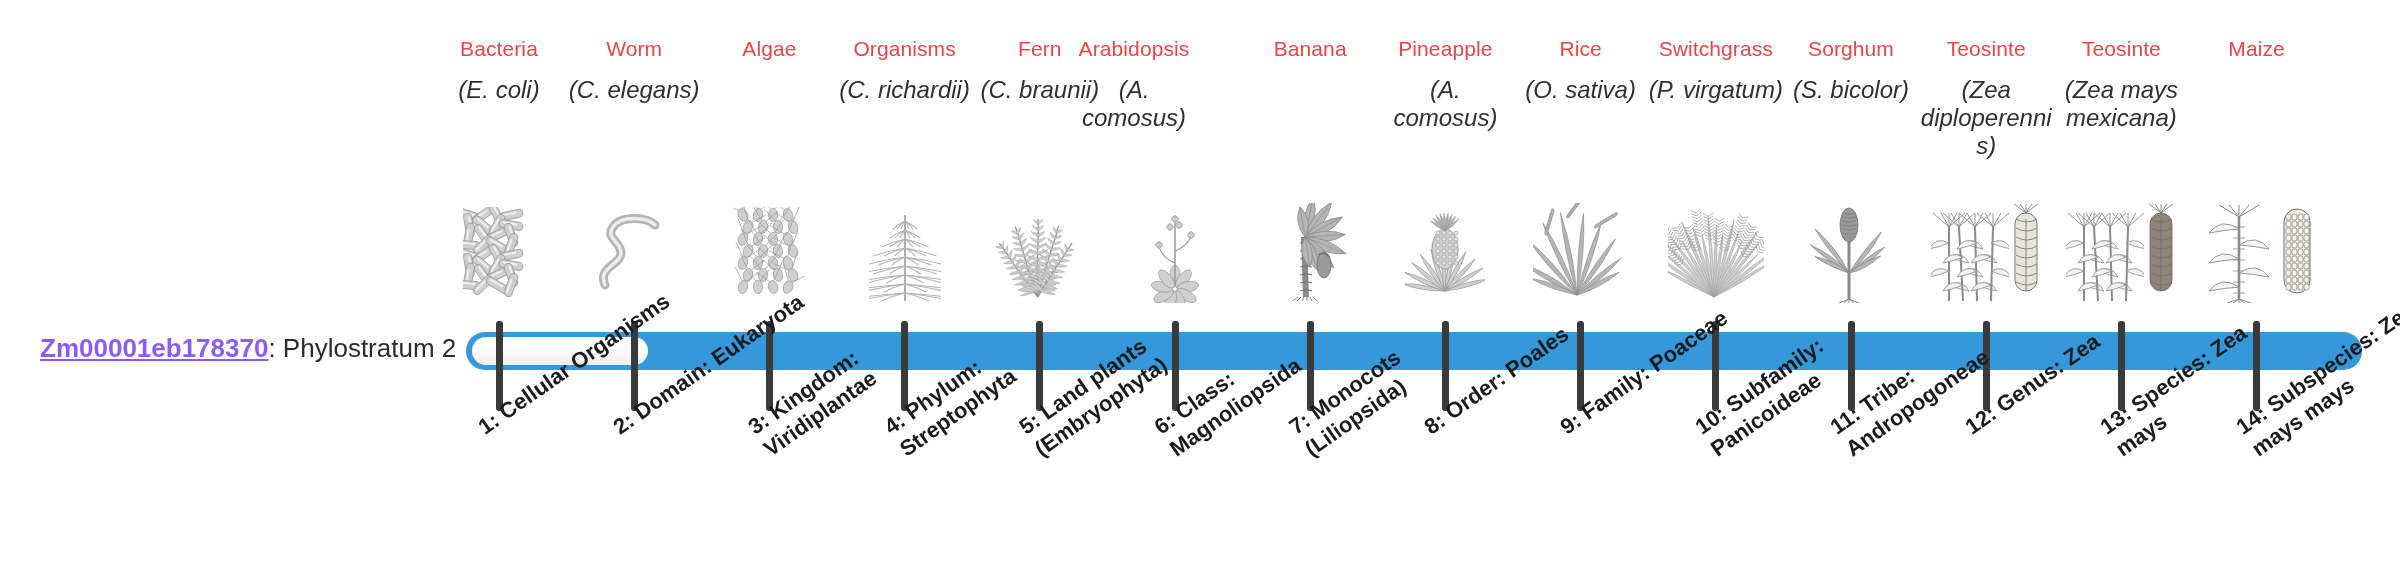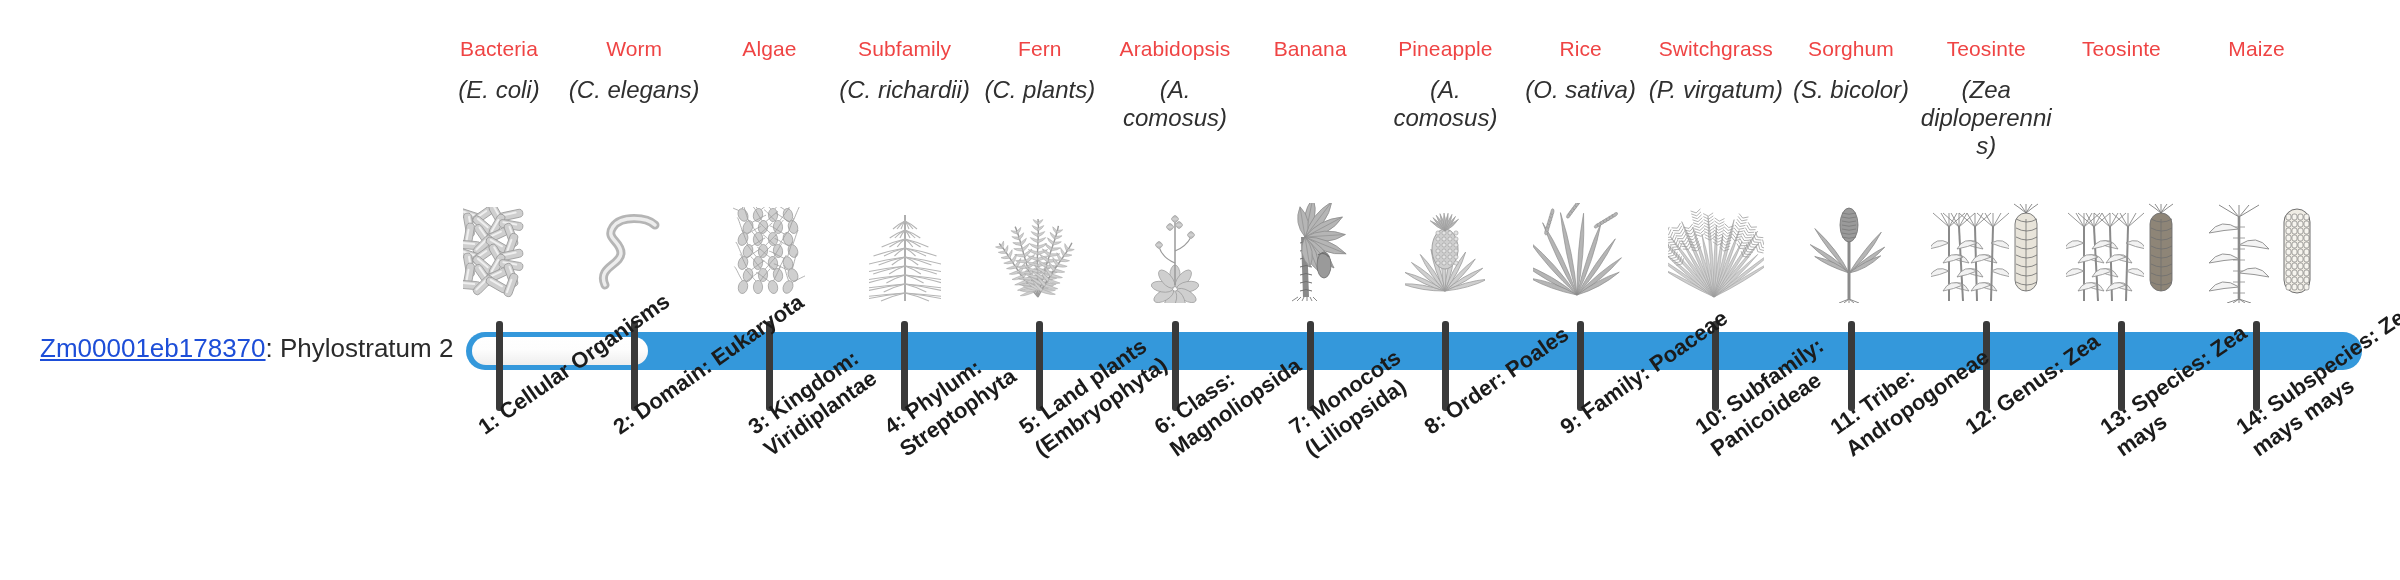--- a/index.html
+++ b/index.html
@@ -27,23 +27,24 @@
     left: 40px;
     top: 333px;
     width: 400px;
     text-align: right;
     font-size: 26px;
     line-height: 1.2;
     white-space: nowrap;
     color: #2b2b2b;
   }
   .gene-label .gene-id {
-    color: #1d4ed8;
+    color: #8b5cf6;
     text-decoration: underline;
     cursor: pointer;
+    font-weight: bold;
   }
 
   
   .col {
     position: absolute;
     top: 34px;
     width: 136px;
     text-align: center;
   }
   .col .common {
@@ -413,21 +414,21 @@
             <path d="M2 -6 C 7 -12, 9 -15, 12 -18" fill="none" stroke="#9a9a9a" stroke-width="0.7"></path>
           </g>
           <g transform="translate(55,80) rotate(24)">
             <ellipse cx="0" cy="0" rx="4.6" ry="6.6" fill="#cfcfcf" stroke="#9a9a9a" stroke-width="0.7"></ellipse>
             <path d="M-2 -6 C -8 -12, -10 -16, -13 -18" fill="none" stroke="#9a9a9a" stroke-width="0.7"></path>
             <path d="M2 -6 C 7 -12, 9 -15, 12 -18" fill="none" stroke="#9a9a9a" stroke-width="0.7"></path>
           </g>
         </svg>
       </div>
       <div class="col" style="left: 836.6px;">
-        <div class="common">Subfamily</div>
+        <div class="common">Organisms</div>
         <div class="sci">(C. richardii)</div>
       </div>
       <div class="art" style="left: 836.6px;">
         <svg width="72" height="96" viewBox="0 0 72 96">
           <path d="M36 94 L36 8" stroke="#9a9a9a" stroke-width="1.6" fill="none"></path>
           <path d="M36 14 Q 29.4 17, 24 22" stroke="#b5b5b5" stroke-width="1.1" fill="none"></path>
           <path d="M36 14 Q 31.6 17, 28 22" stroke="#b5b5b5" stroke-width="1.1" fill="none"></path>
           <path d="M36 14 Q 33.8 17, 32 22" stroke="#b5b5b5" stroke-width="1.1" fill="none"></path>
           <path d="M36 14 Q 38.2 17, 40 22" stroke="#b5b5b5" stroke-width="1.1" fill="none"></path>
           <path d="M36 14 Q 40.4 17, 44 22" stroke="#b5b5b5" stroke-width="1.1" fill="none"></path>
@@ -477,21 +478,21 @@
           <path d="M36 86 Q -3.6000000000000014 89, -36 94" stroke="#b5b5b5" stroke-width="1.1" fill="none"></path>
           <path d="M36 86 Q 9.599999999999998 89, -12 94" stroke="#b5b5b5" stroke-width="1.1" fill="none"></path>
           <path d="M36 86 Q 22.799999999999997 89, 12 94" stroke="#b5b5b5" stroke-width="1.1" fill="none"></path>
           <path d="M36 86 Q 49.2 89, 60 94" stroke="#b5b5b5" stroke-width="1.1" fill="none"></path>
           <path d="M36 86 Q 62.400000000000006 89, 84 94" stroke="#b5b5b5" stroke-width="1.1" fill="none"></path>
           <path d="M36 86 Q 75.6 89, 108 94" stroke="#b5b5b5" stroke-width="1.1" fill="none"></path>
         </svg>
       </div>
       <div class="col" style="left: 971.8px;">
         <div class="common">Fern</div>
-        <div class="sci">(C. plants)</div>
+        <div class="sci">(C. braunii)</div>
       </div>
       <div class="art" style="left: 971.8px;">
         <svg width="92" height="96" viewBox="0 0 92 96">
           <g transform="translate(44,90) rotate(-36)">
             <path d="M0 0 C -3 -33, 2 -52.800000000000004, 0 -66" stroke="#9a9a9a" stroke-width="1.4" fill="none"></path>
             <path d="M0 -6 q -10.88 -2.5, -13.6 -5.5 q 7.48 1.2, 13.6 2.5 z" fill="#cfcfcf" stroke="#9a9a9a" stroke-width="0.4"></path>
             <path d="M0 -6 q 10.88 -2.5, 13.6 -5.5 q -7.48 1.2, -13.6 2.5 z" fill="#cfcfcf" stroke="#9a9a9a" stroke-width="0.4"></path>
             <path d="M0 -12 q -10.112000000000002 -2.5, -12.64 -5.5 q 6.952000000000001 1.2, 12.64 2.5 z" fill="#cfcfcf" stroke="#9a9a9a" stroke-width="0.4"></path>
             <path d="M0 -12 q 10.112000000000002 -2.5, 12.64 -5.5 q -6.952000000000001 1.2, -12.64 2.5 z" fill="#cfcfcf" stroke="#9a9a9a" stroke-width="0.4"></path>
             <path d="M0 -18 q -9.344 -2.5, -11.68 -5.5 q 6.424 1.2, 11.68 2.5 z" fill="#cfcfcf" stroke="#9a9a9a" stroke-width="0.4"></path>
@@ -604,21 +605,21 @@
             <path d="M0 -36 q 6.784000000000001 -2.5, 8.48 -5.5 q -4.664000000000001 1.2, -8.48 2.5 z" fill="#cfcfcf" stroke="#9a9a9a" stroke-width="0.4"></path>
             <path d="M0 -42 q -6.016 -2.5, -7.52 -5.5 q 4.136 1.2, 7.52 2.5 z" fill="#cfcfcf" stroke="#9a9a9a" stroke-width="0.4"></path>
             <path d="M0 -42 q 6.016 -2.5, 7.52 -5.5 q -4.136 1.2, -7.52 2.5 z" fill="#cfcfcf" stroke="#9a9a9a" stroke-width="0.4"></path>
             <path d="M0 -48 q -5.248000000000001 -2.5, -6.5600000000000005 -5.5 q 3.6080000000000005 1.2, 6.5600000000000005 2.5 z" fill="#cfcfcf" stroke="#9a9a9a" stroke-width="0.4"></path>
             <path d="M0 -48 q 5.248000000000001 -2.5, 6.5600000000000005 -5.5 q -3.6080000000000005 1.2, -6.5600000000000005 2.5 z" fill="#cfcfcf" stroke="#9a9a9a" stroke-width="0.4"></path>
             <path d="M0 -54 q -4.4799999999999995 -2.5, -5.6 -5.5 q 3.08 1.2, 5.6 2.5 z" fill="#cfcfcf" stroke="#9a9a9a" stroke-width="0.4"></path>
             <path d="M0 -54 q 4.4799999999999995 -2.5, 5.6 -5.5 q -3.08 1.2, -5.6 2.5 z" fill="#cfcfcf" stroke="#9a9a9a" stroke-width="0.4"></path>
           </g>
         </svg>
       </div>
-      <div class="col" style="left: 1107px;">
+      <div class="col" style="left: 1066px;">
         <div class="common">Arabidopsis</div>
         <div class="sci">(A. comosus)</div>
       </div>
       <div class="art" style="left: 1107px;">
         <svg width="80" height="96" viewBox="0 0 80 96">
           <g transform="translate(40,82) rotate(0)">
             <ellipse cx="0" cy="-13" rx="5.2" ry="11" fill="#cfcfcf" stroke="#9a9a9a" stroke-width="0.7"></ellipse>
           </g>
           <g transform="translate(40,82) rotate(40)">
             <ellipse cx="0" cy="-13" rx="5.2" ry="11" fill="#cfcfcf" stroke="#9a9a9a" stroke-width="0.7"></ellipse>
@@ -1304,20 +1305,21 @@
           <path d="M13 79 l 0 9" stroke="#6f6f6f" stroke-width="0.8" fill="none"></path>
           <path d="M13 10 q -6 -5, -12 -9" stroke="#6f6f6f" stroke-width="0.8" fill="none"></path>
           <path d="M13 10 q -3 -5, -6 -9" stroke="#6f6f6f" stroke-width="0.8" fill="none"></path>
           <path d="M13 10 q 0 -5, 0 -9" stroke="#6f6f6f" stroke-width="0.8" fill="none"></path>
           <path d="M13 10 q 3 -5, 6 -9" stroke="#6f6f6f" stroke-width="0.8" fill="none"></path>
           <path d="M13 10 q 6 -5, 12 -9" stroke="#6f6f6f" stroke-width="0.8" fill="none"></path>
         </svg>
       </div>
       <div class="col" style="left: 2053.4px;">
         <div class="common">Teosinte</div>
+        <div class="sci">(Zea mays mexicana)</div>
       </div>
       <div class="art" style="left: 2053.4px;">
         <svg width="78" height="100" viewBox="0 0 78 100">
           <path d="M18 98 L18 24" stroke="#8a8a8a" stroke-width="2" fill="none"></path>
           <path d="M18 40 q -13 -7, -20 6 q 11 -2, 20 -6 z" fill="#f2f2f2" stroke="#8a8a8a" stroke-width="0.8"></path>
           <path d="M18 54 q 13 -7, 20 6 q -11 -2, -20 -6 z" fill="#f2f2f2" stroke="#8a8a8a" stroke-width="0.8"></path>
           <path d="M18 68 q -13 -7, -20 6 q 11 -2, 20 -6 z" fill="#f2f2f2" stroke="#8a8a8a" stroke-width="0.8"></path>
           <path d="M18 82 q 13 -7, 20 6 q -11 -2, -20 -6 z" fill="#f2f2f2" stroke="#8a8a8a" stroke-width="0.8"></path>
           <path d="M18 24 q -8 -7, -16 -14" stroke="#8a8a8a" stroke-width="0.9" fill="none"></path>
           <path d="M18 24 q -4 -7, -8 -14" stroke="#8a8a8a" stroke-width="0.9" fill="none"></path>

